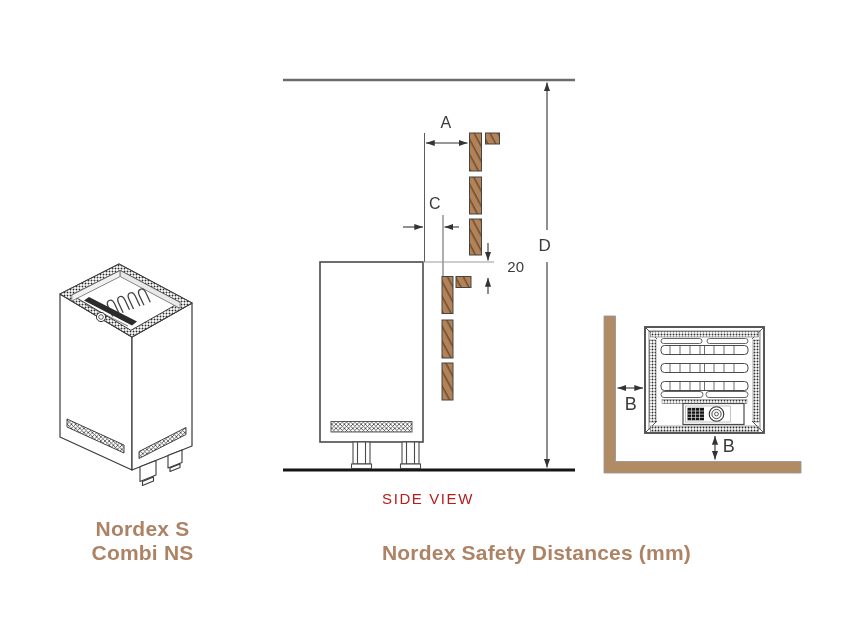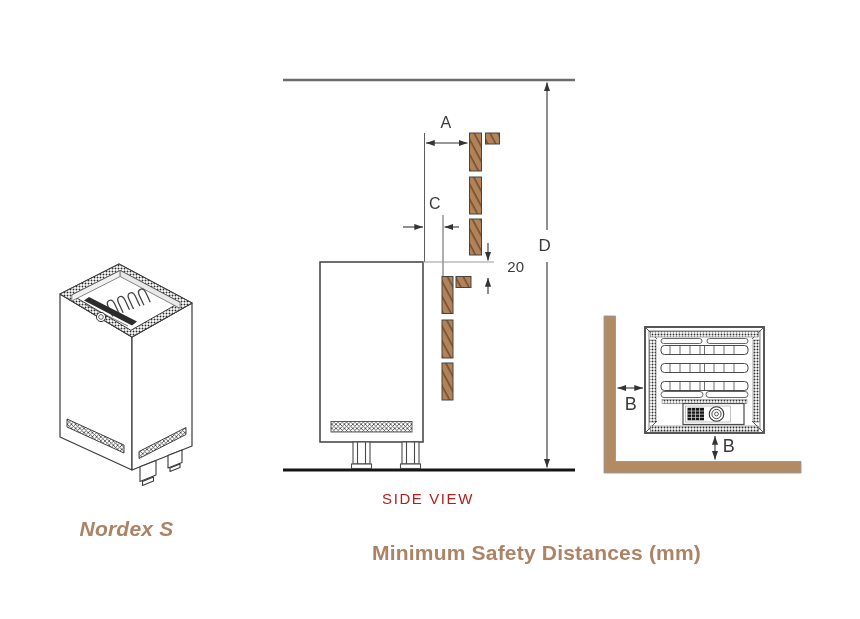--- a/index.html
+++ b/index.html
@@ -200,19 +200,20 @@
 
   <div class="dim-label" style="left:426px;top:115px;width:40px;">A</div>
   <div class="dim-label" style="left:415px;top:196px;width:40px;">C</div>
   <div class="dim-label" style="left:525px;top:237px;width:40px;font-size:17px;">D</div>
   <div class="dim-label small" style="left:494px;top:259px;width:30px;">20</div>
   <div class="dim-label big" style="left:611px;top:395px;width:40px;">B</div>
   <div class="dim-label big" style="left:709px;top:437px;width:40px;">B</div>
 
   <div class="view-caption" style="left:343px;top:491px;">SIDE VIEW</div>
 
-  <div class="brown-caption" style="left:46px;top:517px;width:161px;font-style:italic;">
+  <div class="brown-caption" style="left:62px;top:517px;width:161px;">
     <div>Nordex S</div>
+    <div>Combi NS</div>
   </div>
 
-  <div class="brown-caption" style="left:336px;top:541px;width:401px;">Minimum Safety Distances (mm)</div>
+  <div class="brown-caption" style="left:336px;top:541px;width:401px;">Nordex Safety Distances (mm)</div>
 
 </div>
 
 </body></html>

